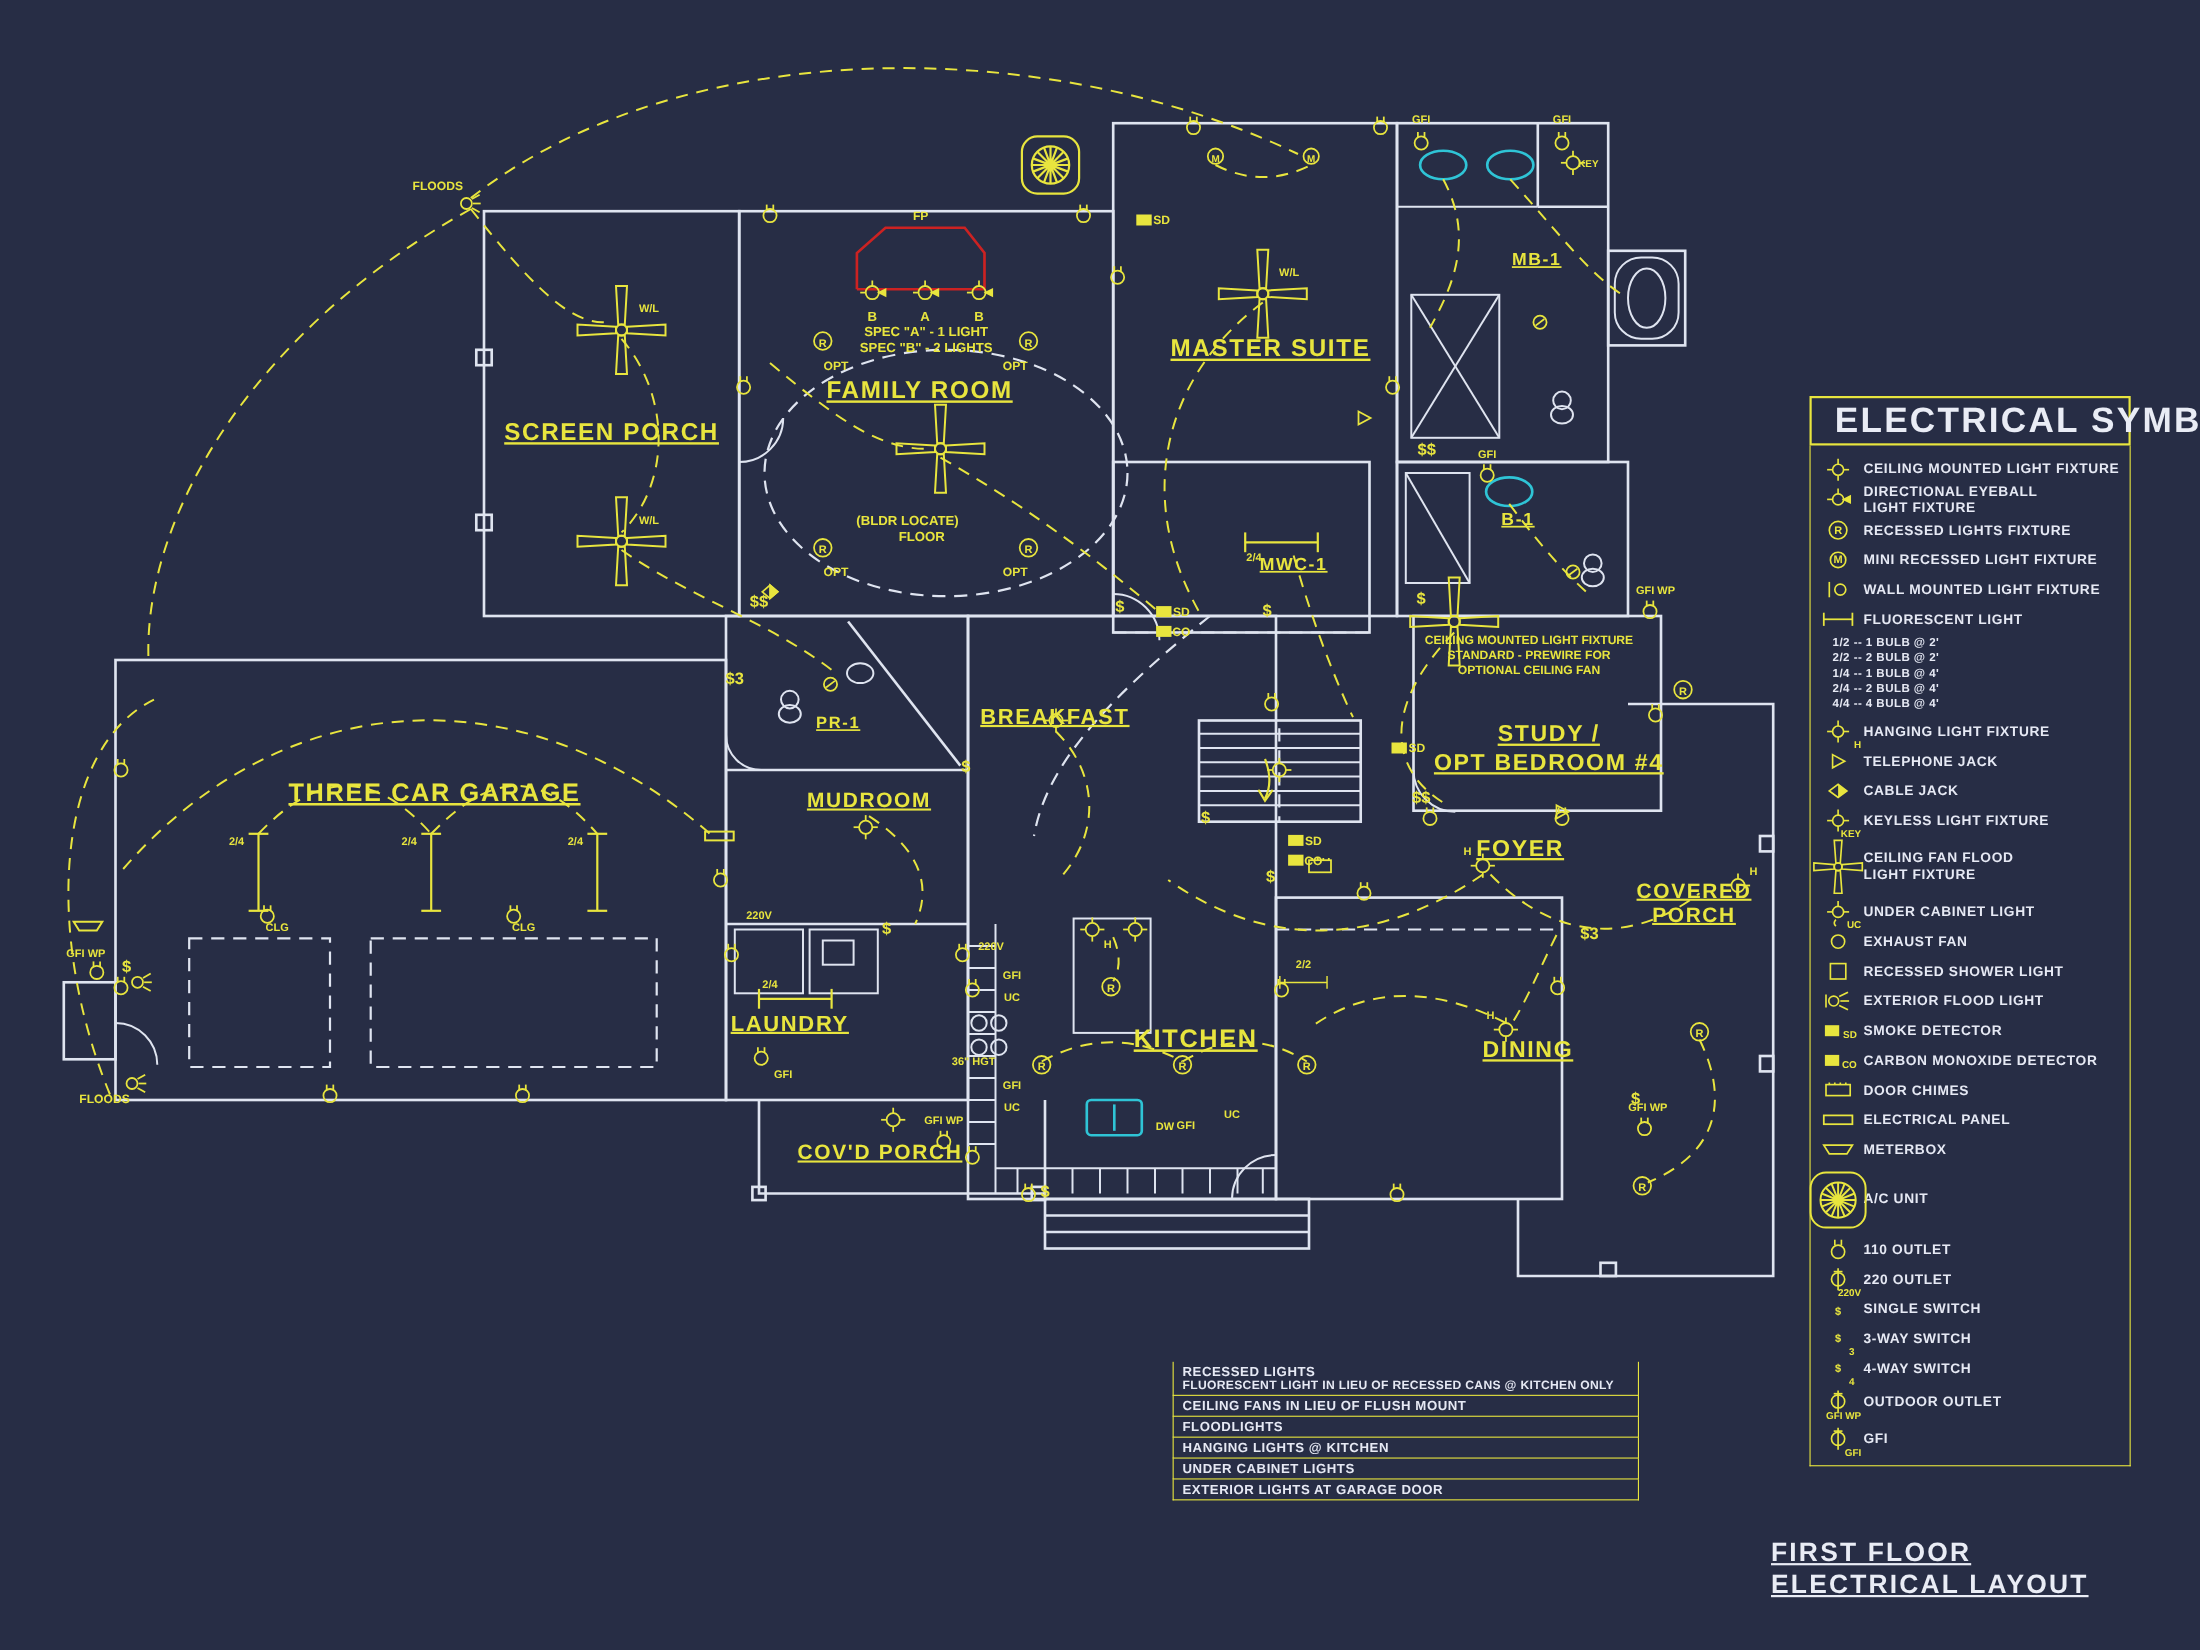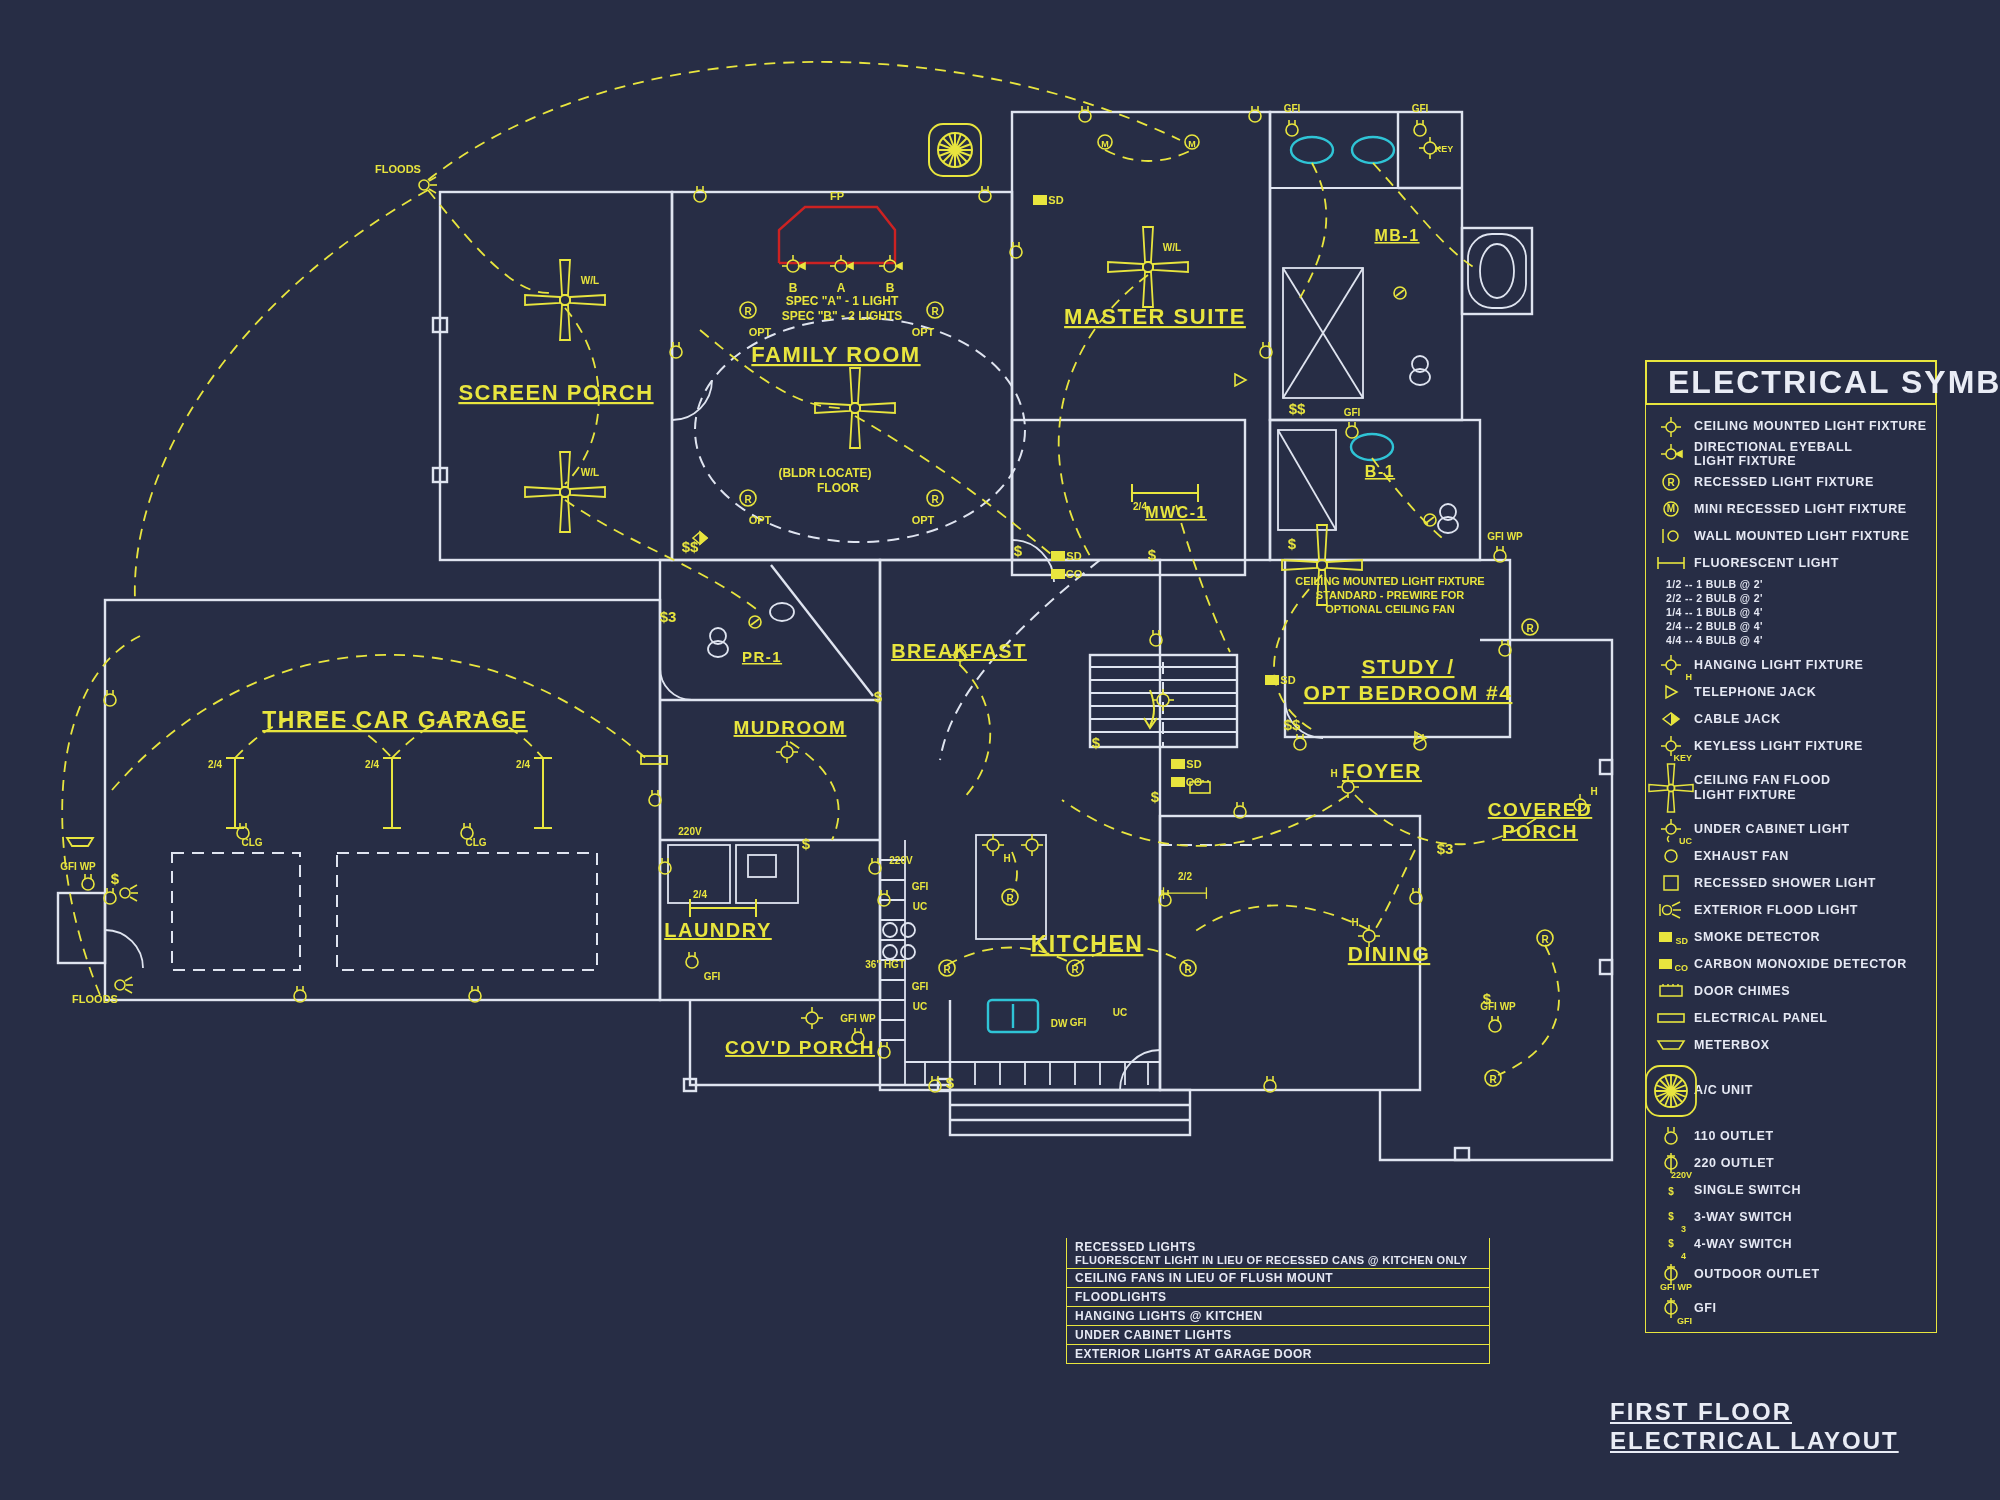--- a/index.html
+++ b/index.html
@@ -496,21 +496,21 @@
       <span class="llabel"><span>DIRECTIONAL EYEBALL</span><br><span>LIGHT FIXTURE</span></span>
       </div>
 
     <div class="lrow">
       <span class="licon">
           <svg width="30" height="26" viewBox="-15 -13 30 26">
             <circle r="8" stroke="#e8e53e" stroke-width="1.5" fill="none"></circle>
             <text class="g" text-anchor="middle" y="3.5">R</text>
           </svg>
         </span>
-      <span class="llabel">RECESSED LIGHT FIXTURE</span>
+      <span class="llabel">RECESSED LIGHTS FIXTURE</span>
       </div>
 
     <div class="lrow">
       <span class="licon">
           <svg width="30" height="26" viewBox="-15 -13 30 26">
             <circle r="7" stroke="#e8e53e" stroke-width="1.5" fill="none"></circle>
             <text class="g" text-anchor="middle" y="3" font-size="8">M</text>
           </svg>
         </span>
       <span class="llabel">MINI RECESSED LIGHT FIXTURE</span>

